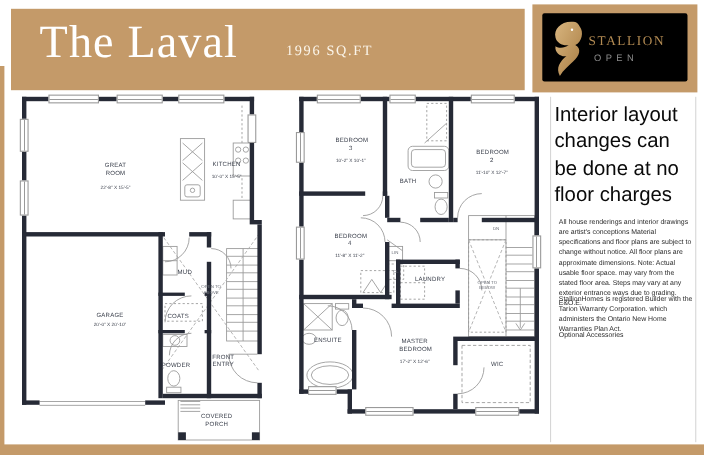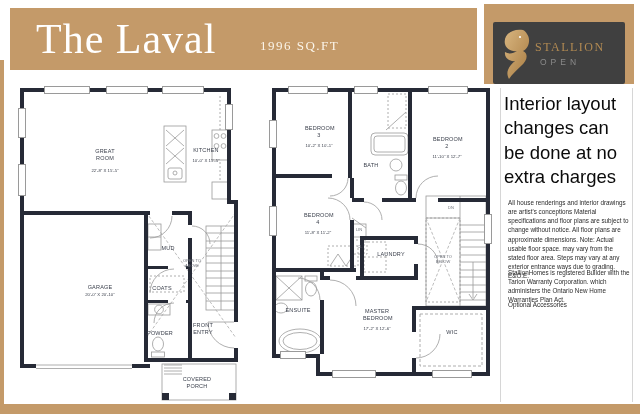--- a/index.html
+++ b/index.html
@@ -1,27 +1,27 @@
 <!DOCTYPE html>
 <html><head>
 <meta charset="utf-8">
 <style>
   html,body{margin:0;padding:0;background:#fff;}
   #page{position:relative;width:640px;height:414px;background:#fff;overflow:hidden;
         font-family:"Liberation Sans",sans-serif;}
   .tan{background:#c49a69;}
   .abs{position:absolute;}
   
-  #header-bar{position:absolute;left:10px;top:8px;width:467px;height:62px;background:#c49a69;}
+  #header-bar{position:absolute;left:10px;top:8px;width:467px;height:74px;background:#c49a69;}
   #page-title{position:absolute;left:26px;top:7px;font-family:"Liberation Serif",serif;
               font-size:42px;color:#ffffff;letter-spacing:1px;}
   #sqft-label{position:absolute;left:250px;top:30px;font-family:"Liberation Serif",serif;
               font-size:13px;color:#fbf5ea;letter-spacing:1.5px;}
   #logo-panel{position:absolute;left:484px;top:4px;width:150px;height:80px;background:#c49a69;}
-  #logo-card{position:absolute;left:9px;top:18px;width:132px;height:62px;background:#404040;border-radius:2px;}
+  #logo-card{position:absolute;left:9px;top:8px;width:132px;height:62px;background:#000000;border-radius:2px;}
   #brand-name{position:absolute;left:42px;top:18px;font-family:"Liberation Serif",serif;
               font-size:12px;letter-spacing:1.5px;color:#b28a52;}
   #brand-sub{position:absolute;left:47px;top:35px;font-size:8.5px;letter-spacing:4px;color:#8b8b8b;}
   
   #promo-text{position:absolute;left:504px;top:92px;width:128px;font-size:18.5px;
               line-height:1.32;color:#0a0a0a;}
   .disc{position:absolute;left:508px;width:122px;font-size:6.3px;line-height:1.45;color:#2b2b2b;}
   
   .plan{position:absolute;background:transparent;}
   .wall{position:absolute;background:#262a36;z-index:2;}
@@ -60,21 +60,21 @@
         </linearGradient>
           </defs>
         <path d="M22 2 C10 0 2 8 4 16 C5 21 11 24 16 23 C12 26 7 26 4 24 C3 30 9 34 14 33 C8 38 4 44 8 51 C11 46 16 42 20 38 C26 33 28 26 22 23 C28 20 30 11 26 6 C25 4 24 3 22 2 Z" fill="url(#hg)"></path>
         <circle cx="19" cy="9" r="1.1" fill="#fff"></circle>
       </svg>
       <div id="brand-name">STALLION</div>
       <div id="brand-sub">OPEN</div>
     </div>
   </div>
 
-  <div id="promo-text">Interior layout changes can be done at no extra charges</div>
+  <div id="promo-text">Interior layout changes can be done at no floor charges</div>
   <div class="disc" style="top:198px;">All house renderings and interior drawings are artist's conceptions Material specifications and floor plans are subject to change without notice. All floor plans are approximate dimensions. Note: Actual usable floor space. may vary from the stated floor area. Steps may vary at any exterior entrance ways due to grading. E&amp;O.E.</div>
   <div class="disc" style="top:268px;">StallionHomes is registered Builder with the Tarion Warranty Corporation. which administers the Ontario New Home Warranties Plan Act.</div>
   <div class="disc" style="top:300px;">Optional Accessories</div>
 
   <div class="plan" style="left:16px;top:86px;width:228px;height:316px;">
     <svg class="fix" width="228" height="316" viewBox="0 0 228 316">
       <g fill="none" stroke="#9a9a9a" stroke-width="0.8">
 
         <rect x="148" y="40" width="22" height="56"></rect>
         <path d="M150 44L168 60M168 44L150 60M150 62L168 78M168 62L150 78"></path>

